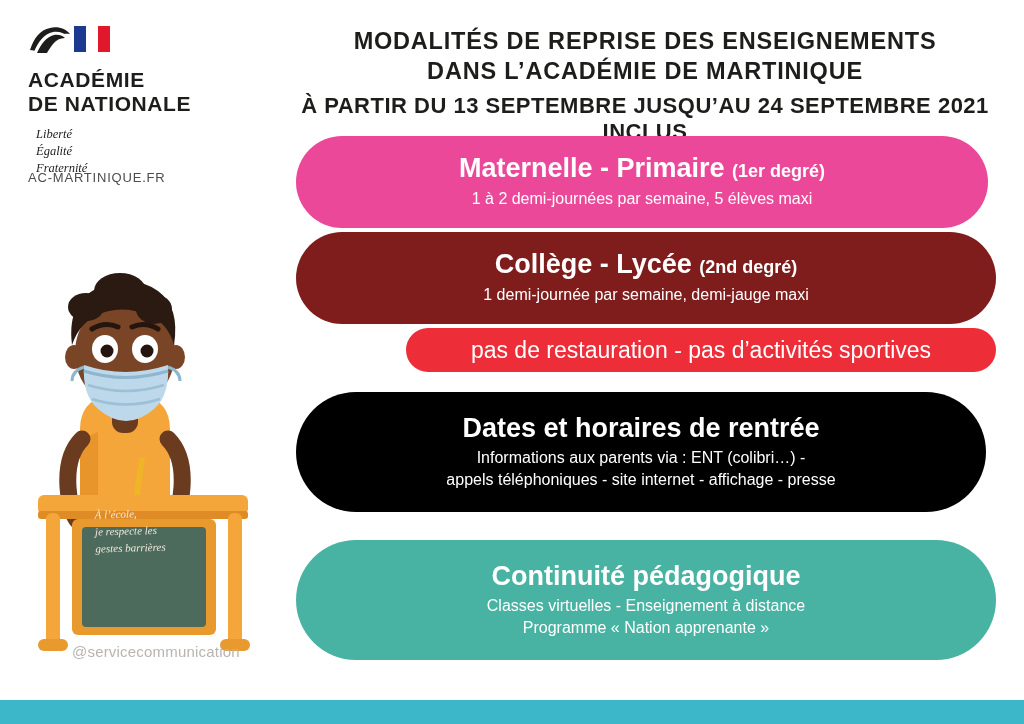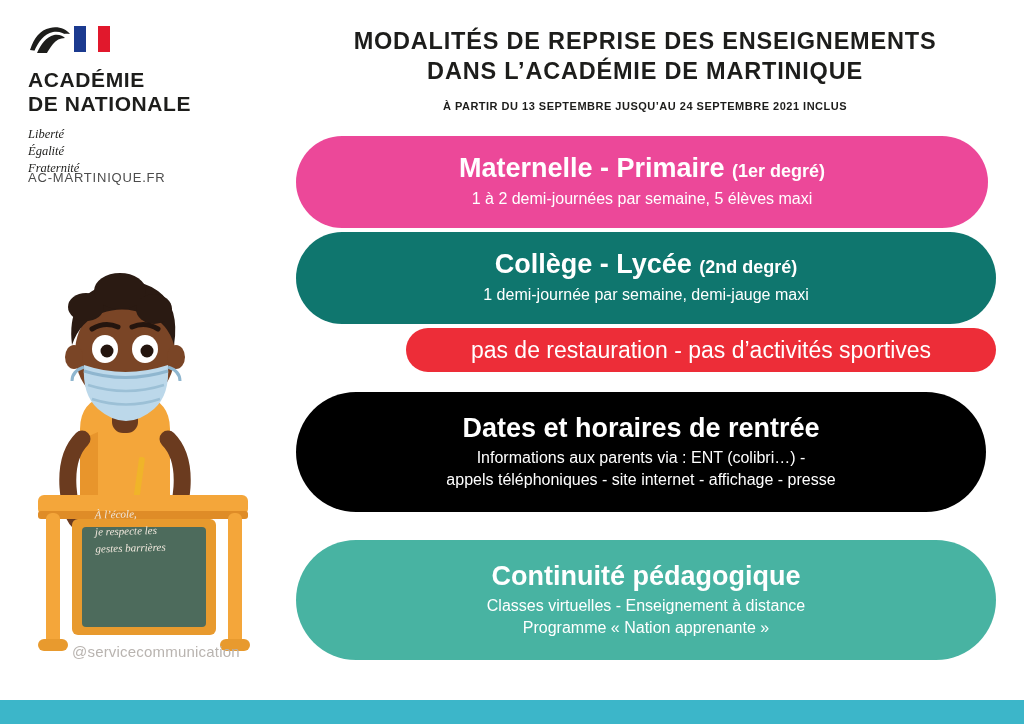--- a/index.html
+++ b/index.html
@@ -72,20 +72,21 @@
     line-height: 1.15;
     color: #1d1d1b;
   }
   .devise {
     margin-top: 10px;
     font-family: "Liberation Serif", serif;
     font-style: italic;
     font-size: 12.5px;
     line-height: 1.35;
     color: #1d1d1b;
+    margin-left: 8px;
   }
   .site-url {
     position: absolute;
     left: 28px;
     top: 170px;
     font-size: 13px;
     letter-spacing: 0.8px;
     color: #4c4c4c;
   }
 
@@ -115,22 +116,22 @@
     text-align: center;
   }
   .header .l1 {
     font-size: 23.5px;
     font-weight: bold;
     letter-spacing: 0.8px;
     color: #1d1d1b;
     line-height: 1.28;
   }
   .header .l3 {
-    margin-top: 14px;
-    font-size: 11px;
+    margin-top: 7px;
+    font-size: 22px;
     font-weight: bold;
     letter-spacing: 0.5px;
     color: #1d1d1b;
   }
 
   
   .band {
     position: absolute;
     box-sizing: border-box;
     border-radius: 60px;
@@ -165,21 +166,21 @@
     top: 136px;
     width: 692px;
     height: 92px;
     background: #ec4899;
   }
   #band-college {
     left: 296px;
     top: 232px;
     width: 700px;
     height: 92px;
-    background: #0f766e;
+    background: #7f1d1d;
   }
   #band-restauration {
     left: 406px;
     top: 328px;
     width: 590px;
     height: 44px;
     background: #ed2d38;
     border-radius: 24px;
   }
   #band-dates {

